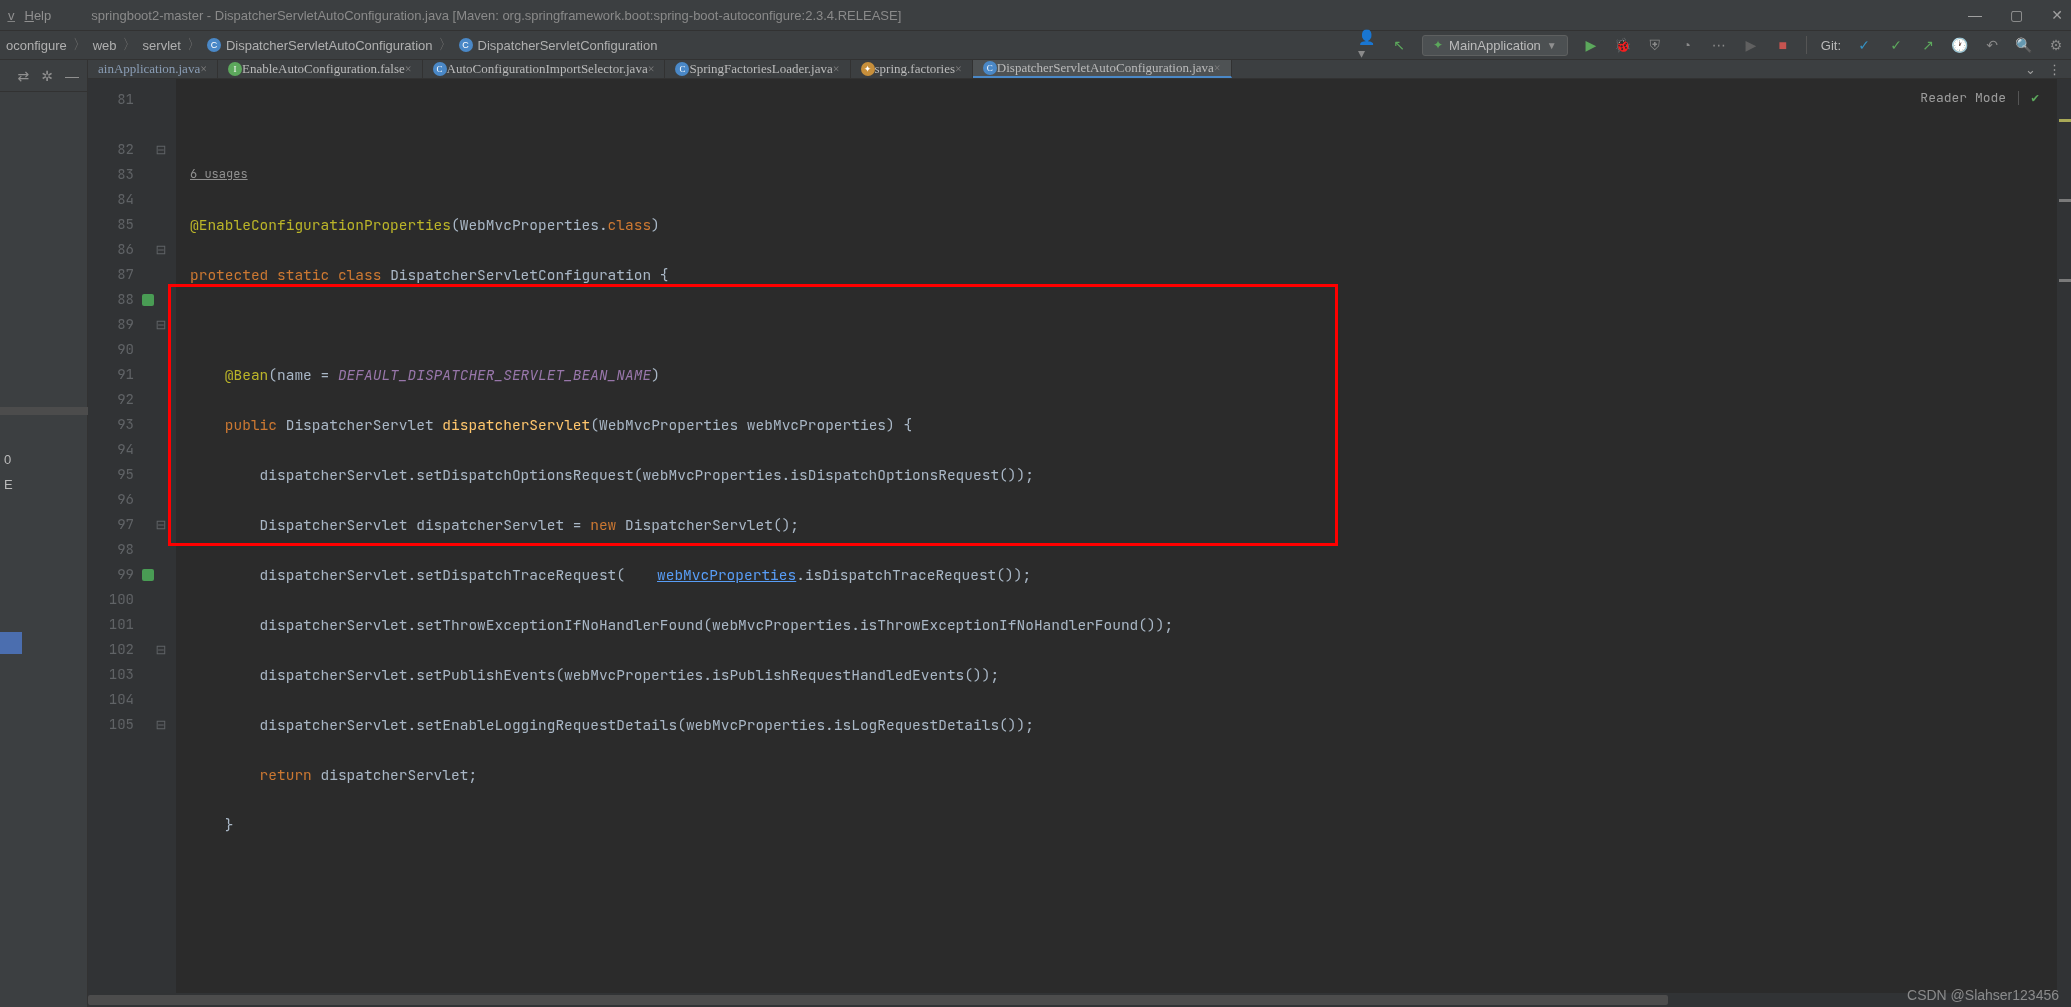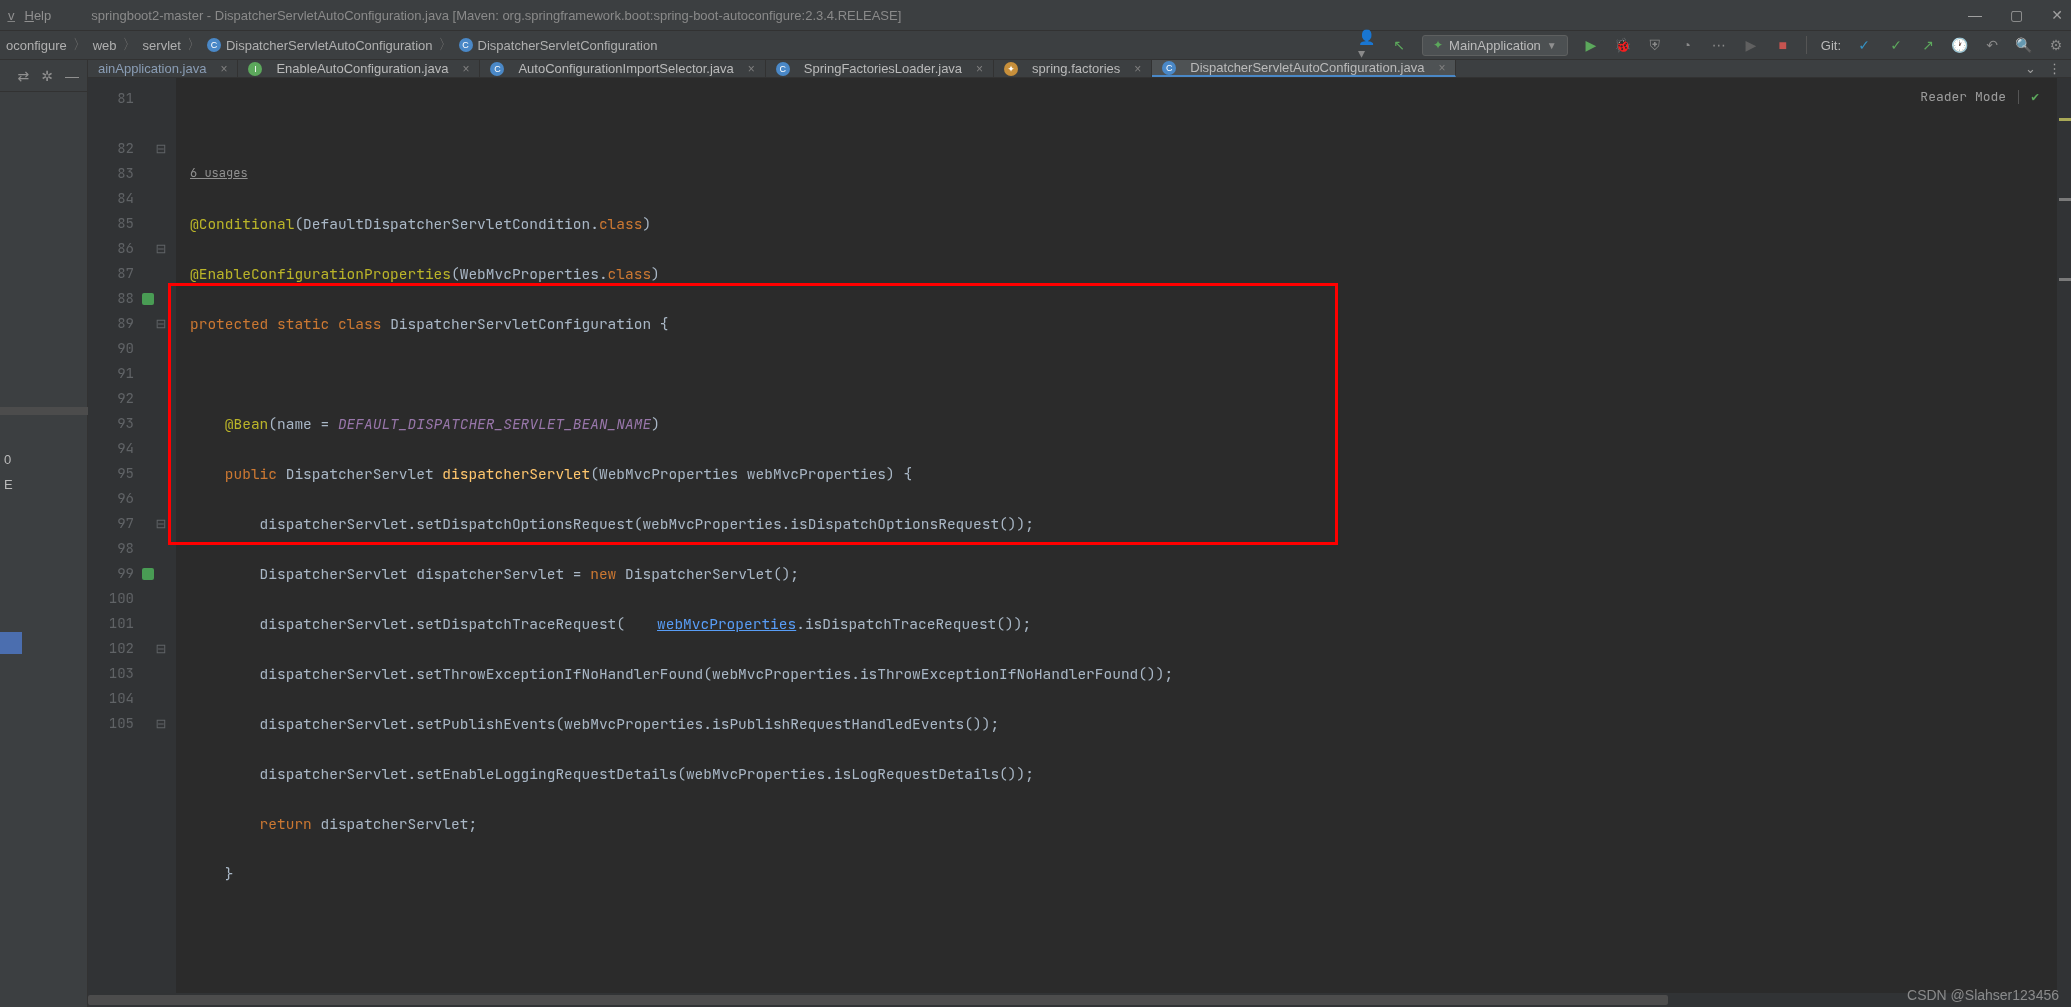--- a/index.html
+++ b/index.html
@@ -26,21 +26,21 @@
 .nav-right .gitblue { color: #3592c4; }
 .nav-right .gitgreen { color: #5ca85c; }
 .main { display: flex; height: calc(100% - 60px); }
 .leftcol { width: 88px; background: #3c3f41; border-right: 1px solid #323232; display: flex; flex-direction: column; }
 .leftcol .tophdr { height: 32px; display: flex; align-items: center; justify-content: flex-end; gap: 12px; padding: 0 8px; border-bottom: 1px solid #323232; }
 .leftcol .tophdr span { color: #909090; cursor: pointer; font-size: 14px; }
 .leftcol .sidecontent { flex: 1; position: relative; }
 .leftcol .sidemark { position: absolute; left: 0; width: 22px; background: #4b6eaf; height: 22px; }
 .editor { flex: 1; display: flex; flex-direction: column; background: #2b2b2b; }
 .tabs { height: 32px; background: #3c3f41; display: flex; align-items: stretch; border-bottom: 1px solid #323232; }
-.tab { display: flex; align-items: center; gap: 14px; padding: 0 10px; font-size: 13px; color: #bbb; border-right: 1px solid #323232; cursor: pointer; }
+.tab { display: flex; align-items: center; gap: 0; padding: 0 10px; font-size: 13px; color: #bbb; border-right: 1px solid #323232; cursor: pointer; font-family: Liberation Serif, serif; }
 .tab .ficon { width: 14px; height: 14px; border-radius: 50%; display: inline-flex; align-items: center; justify-content: center; font-size: 9px; color: #fff; }
 .tab .fc-blue { background: #4a88c7; }
 .tab .fc-green { background: #5ca85c; }
 .tab .fc-orange { background: #c78f3b; }
 .tab .close { color: #808080; font-size: 12px; }
 .tab.active { background: #4e5254; border-bottom: 2px solid #4a88c7; }
 .tab-more { display: flex; align-items: center; padding: 0 10px; gap: 12px; color: #a0a0a0; cursor: pointer; }
 .editor-inner { flex: 1; display: flex; position: relative; }
 .gutter { width: 58px; background: #313335; text-align: right; padding-top: 8px; color: #606366; font-family: "JetBrains Mono","Consolas",monospace; font-size: 14px; line-height: 25px; }
 .gutter .ln { padding-right: 12px; height: 25px; }
@@ -141,21 +141,21 @@
   </div>
 
   <div class="editor">
     <div class="tabs">
       <div class="tab">
           <span style="color:#8a9db5">ainApplication.java</span>
           <span class="close">×</span>
         </div>
       <div class="tab">
           <span class="ficon fc-green">I</span>
-          <span>EnableAutoConfiguration.java</span>
+          <span>EnableAutoConfiguration.false</span>
           <span class="close">×</span>
         </div>
       <div class="tab">
           <span class="ficon fc-blue">C</span>
           <span>AutoConfigurationImportSelector.java</span>
           <span class="close">×</span>
         </div>
       <div class="tab">
           <span class="ficon fc-blue">C</span>
           <span>SpringFactoriesLoader.java</span>
@@ -236,21 +236,20 @@
           <div class="fm"></div>
         <div class="fm">⊟</div>
         <div class="fm"></div>
           <div class="fm"></div>
         <div class="fm">⊟</div>
       </div>
 
       <div class="code">
 <div class="line"></div>
 <div class="line hl-usage">6 usages</div>
-<div class="line"><span class="hl-anno">@Conditional</span><span>(DefaultDispatcherServletCondition.</span><span class="hl-keyword">class</span><span>)</span></div>
 <div class="line"><span class="hl-anno">@EnableConfigurationProperties</span><span>(WebMvcProperties.</span><span class="hl-keyword">class</span><span>)</span></div>
 <div class="line"><span class="hl-keyword">protected</span> <span class="hl-keyword">static</span> <span class="hl-keyword">class</span> <span>DispatcherServletConfiguration</span><span> {</span></div>
 <div class="line"></div>
 <div class="line">    <span class="hl-anno">@Bean</span><span>(name = </span><span class="hl-const">DEFAULT_DISPATCHER_SERVLET_BEAN_NAME</span><span>)</span></div>
 <div class="line">    <span class="hl-keyword">public</span><span> DispatcherServlet </span><span class="hl-method">dispatcherServlet</span><span>(WebMvcProperties webMvcProperties) {</span></div>
 <div class="line">        <span>dispatcherServlet.setDispatchOptionsRequest(webMvcProperties.isDispatchOptionsRequest());</span></div>
 <div class="line">        <span>DispatcherServlet dispatcherServlet = </span><span class="hl-keyword">new</span><span> DispatcherServlet();</span></div>
 <div class="line">        <span>dispatcherServlet.setDispatchTraceRequest(</span><span class="hl-link">webMvcProperties</span><span>.isDispatchTraceRequest());</span></div>
 <div class="line">        <span>dispatcherServlet.setThrowExceptionIfNoHandlerFound(webMvcProperties.isThrowExceptionIfNoHandlerFound());</span></div>
 <div class="line">        <span>dispatcherServlet.setPublishEvents(webMvcProperties.isPublishRequestHandledEvents());</span></div>

